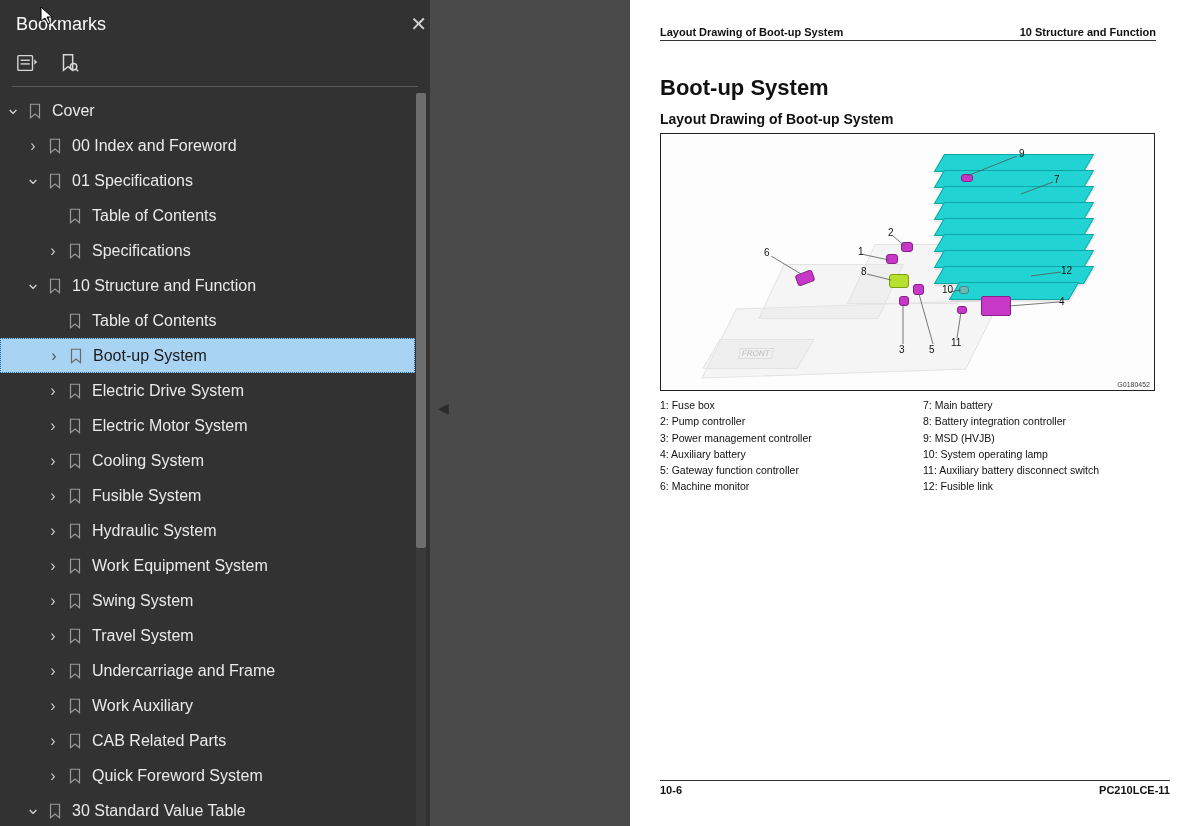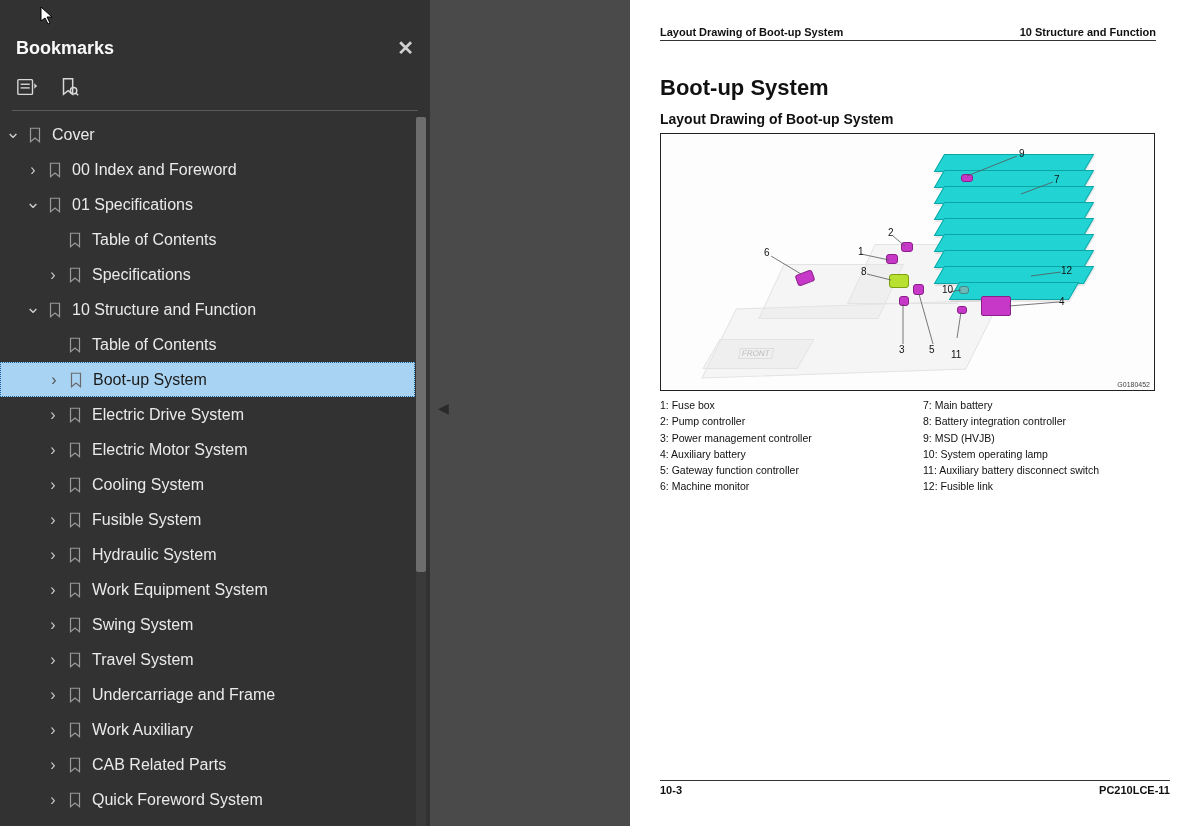--- a/index.html
+++ b/index.html
@@ -1,19 +1,19 @@
 <!DOCTYPE html>
 <html><head>
 <meta charset="utf-8">
 <style>
   * { box-sizing: border-box; margin: 0; padding: 0; }
   html, body { width: 1200px; height: 826px; overflow: hidden; font-family: "Segoe UI", Arial, sans-serif; }
   .app { display: flex; width: 1200px; height: 826px; background: #4a4a4a; }
   .sidebar { width: 430px; height: 826px; background: #323232; color: #e8e8e8; display: flex; flex-direction: column; }
-  .sidebar-header { display: flex; justify-content: space-between; align-items: center; padding: 12px 16px 8px 16px; font-size: 18px; font-weight: 700; margin-top: 24px; }
+  .sidebar-header { display: flex; justify-content: space-between; align-items: center; padding: 12px 3px 8px 16px; font-size: 18px; font-weight: 400; }
   .sidebar-header .title { color: #fafafa; }
   .close-x { font-size: 20px; color: #d0d0d0; cursor: pointer; }
   .toolbar { display: flex; gap: 16px; padding: 6px 14px 10px 14px; align-items: center; }
   .icon-btn { width: 26px; height: 26px; display: inline-flex; align-items: center; justify-content: center; color: #d8d8d8; }
   .icon-btn svg { width: 22px; height: 22px; }
   .divider { height: 1px; background: #5a5a5a; margin: 0 12px 6px 12px; }
   .tree { position: relative; flex: 1; overflow: hidden; }
   .tree-inner { position: relative; width: 415px; }
   .scrollbar-track { position: absolute; top: 0; right: 4px; width: 10px; height: 100%; background: #3a3a3a; }
   .scrollbar-thumb { position: absolute; top: 0; left: 0; width: 10px; height: 455px; background: #6d6d6d; border-radius: 2px; }
@@ -348,21 +348,21 @@
         <span class="callout" style="left:197px; top:112px;">1</span>
         <span class="callout" style="left:227px; top:93px;">2</span>
         <span class="callout" style="left:238px; top:210px;">3</span>
         <span class="callout" style="left:398px; top:162px;">4</span>
         <span class="callout" style="left:268px; top:210px;">5</span>
         <span class="callout" style="left:103px; top:113px;">6</span>
         <span class="callout" style="left:393px; top:40px;">7</span>
         <span class="callout" style="left:200px; top:132px;">8</span>
         <span class="callout" style="left:358px; top:14px;">9</span>
         <span class="callout" style="left:281px; top:150px;">10</span>
-        <span class="callout" style="left:290px; top:203px;margin-top:12px;">11</span>
+        <span class="callout" style="left:290px; top:203px;">11</span>
         <span class="callout" style="left:400px; top:131px;">12</span>
 
         <span class="front-tag">FRONT</span>
         <span class="fig-id">G0180452</span>
       </div>
 
       <div class="legend">
         <div class="col" id="legend-left">
             <div>1: Fuse box</div>
             <div>2: Pump controller</div>
@@ -375,18 +375,18 @@
             <div>7: Main battery</div>
             <div>8: Battery integration controller</div>
             <div>9: MSD (HVJB)</div>
             <div>10: System operating lamp</div>
             <div>11: Auxiliary battery disconnect switch</div>
             <div>12: Fusible link</div>
           </div>
       </div>
 
       <div class="page-foot">
-        <span>10-3</span>
+        <span>10-6</span>
         <span>PC210LCE-11</span>
       </div>
     </div>
   </div>
 </div>
 
 </body></html>

